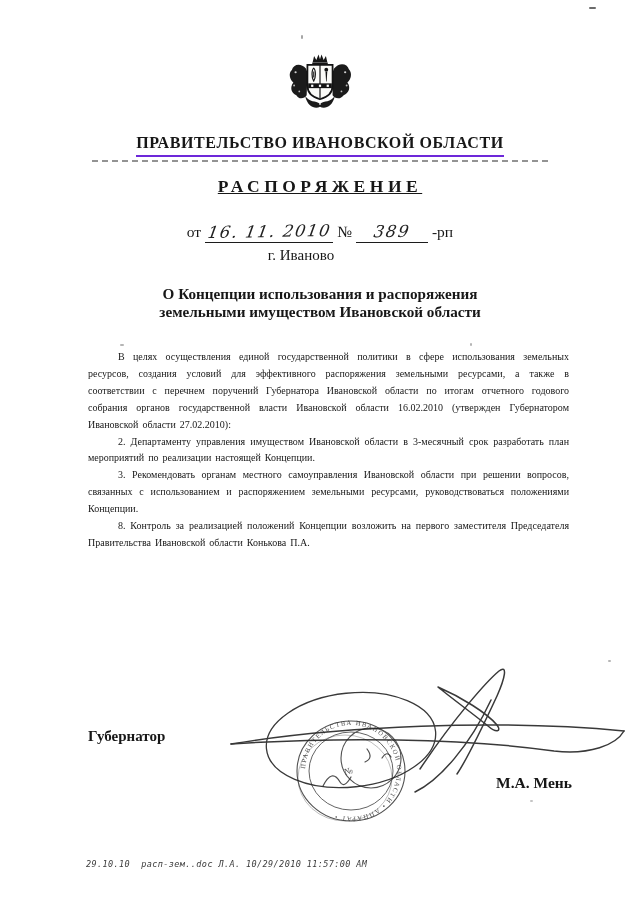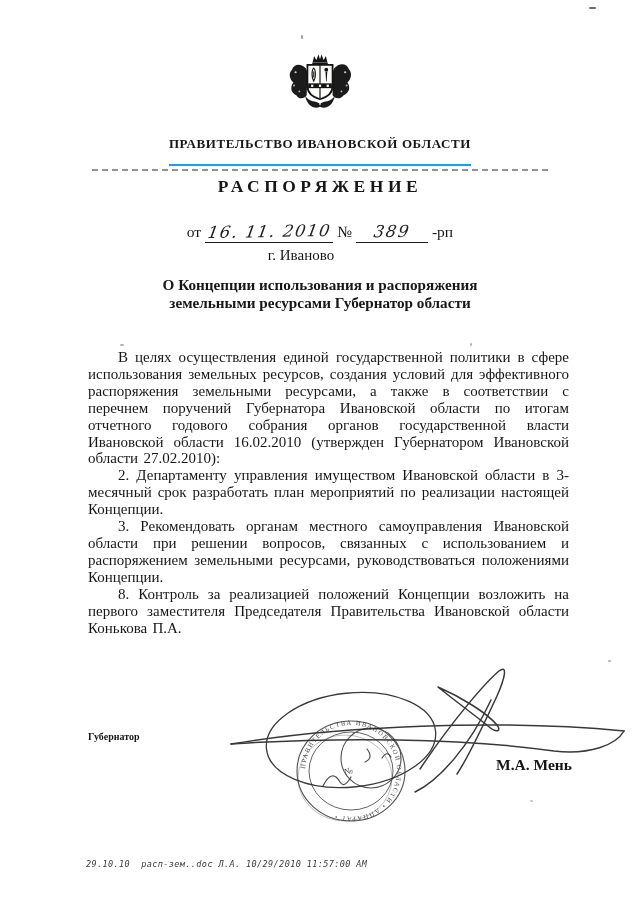--- a/index.html
+++ b/index.html
@@ -8,26 +8,26 @@
     background:#fff; overflow:hidden; color:#171717;
     font-family:"Liberation Serif","DejaVu Serif",serif;
   }
 
   
   .emblem { position:absolute; left:283px; top:52px; width:74px; height:76px; }
 
   
   .authority-wrap { position:absolute; top:134px; left:0; width:640px; text-align:center; }
   .authority {
-    display:inline-block; font-weight:bold; font-size:13px; letter-spacing:0.6px;
-    border-bottom:2px solid #0ea5e9; padding-bottom:12px; white-space:nowrap;
+    display:inline-block; font-weight:bold; font-size:16px; letter-spacing:0.6px;
+    border-bottom:2px solid #6d28d9; padding-bottom:3px; white-space:nowrap;
   }
   .authority-dash { width:456px; margin:3px auto 0; border-top:2px dashed #3c3c3c; opacity:.55; }
 
-  .doc-type-wrap { position:absolute; top:176px; left:0; width:640px; text-align:center; }
+  .doc-type-wrap { position:absolute; top:176px; left:0; width:640px; text-align:center;text-decoration:underline; }
   .doc-type { font-weight:bold; font-size:17.5px; letter-spacing:4.5px; }
 
   
   .date-row {
     position:absolute; top:222px; left:0; width:640px;
     display:flex; justify-content:center; align-items:center;
     font-size:15.5px;
   }
   .date-row .lbl { padding:0 4px 1px 4px; }
   .u-seg {
@@ -38,34 +38,34 @@
   .u-num  { width:72px; }
   .handwritten {
     font-family:"DejaVu Serif",serif; font-style:italic; font-size:16.5px;
     letter-spacing:1.5px; transform:skewX(-10deg) rotate(-1deg); display:inline-block;
     color:#222;
   }
   .city-wrap { position:absolute; top:246px; left:0; width:636px; text-align:center; }
   .city { font-size:15px; display:inline-block; transform:translateX(-17px); }
 
   
-  .subject { position:absolute; top:276px; left:0; width:640px; text-align:center;
+  .subject { position:absolute; top:285px; left:0; width:640px; text-align:center;
              font-weight:bold; font-size:15.2px; line-height:17.5px; }
 
   
   .body-text {
     position:absolute; top:349px; left:88px; width:481px;
-    font-size:15px; line-height:16.9px; text-align:justify;
+    font-size:10px; line-height:16.9px; text-align:justify;
   }
   .body-text p { margin:0; text-indent:30px; word-spacing:1.5px; }
 
   
   .sign-left { position:absolute; top:727px; left:88px; font-weight:bold;
-               font-size:10px; line-height:19.5px; }
-  .sign-name { position:absolute; top:756px; right:68px; font-weight:bold; font-size:15.5px; }
+               font-size:15px; line-height:19.5px; }
+  .sign-name { position:absolute; top:774px; right:68px; font-weight:bold; font-size:15.5px; }
 
   .stamp-sign { position:absolute; left:224px; top:654px; width:406px; height:212px; }
 
   
   .footer-note {
     position:absolute; left:86px; top:841px;
     font-family:"DejaVu Sans Mono",monospace; font-style:italic;
     font-size:8.5px; letter-spacing:0.4px; color:#3b3b3b; white-space:pre;margin-top:18px;
   }
 
@@ -126,21 +126,21 @@
     <span class="u-seg u-num"><span class="handwritten">389</span></span>
     <span class="lbl">-рп</span>
   </div>
 
   <div class="city-wrap">
     <span class="city">г. Иваново</span>
   </div>
 
   <div class="subject">
     <div>О Концепции использования и распоряжения</div>
-    <div>земельными ресурсами Губернатор области</div>
+    <div>земельными имуществом Ивановской области</div>
   </div>
 
   <div class="body-text">
       <p>В целях осуществления единой государственной политики в сфере использования земельных ресурсов, создания условий для эффективного распоряжения земельными ресурсами, а также в соответствии с перечнем поручений Губернатора Ивановской области по итогам отчетного годового собрания органов государственной власти Ивановской области 16.02.2010 (утвержден Губернатором Ивановской области 27.02.2010):</p>
       <p>2. Департаменту управления имуществом Ивановской области в 3-месячный срок разработать план мероприятий по реализации настоящей Концепции.</p>
       <p>3. Рекомендовать органам местного самоуправления Ивановской области при решении вопросов, связанных с использованием и распоряжением земельными ресурсами, руководствоваться положениями Концепции.</p>
       <p>8. Контроль за реализацией положений Концепции возложить на первого заместителя Председателя Правительства Ивановской области Конькова П.А.</p>
     </div>
 
   <div class="sign-left">

